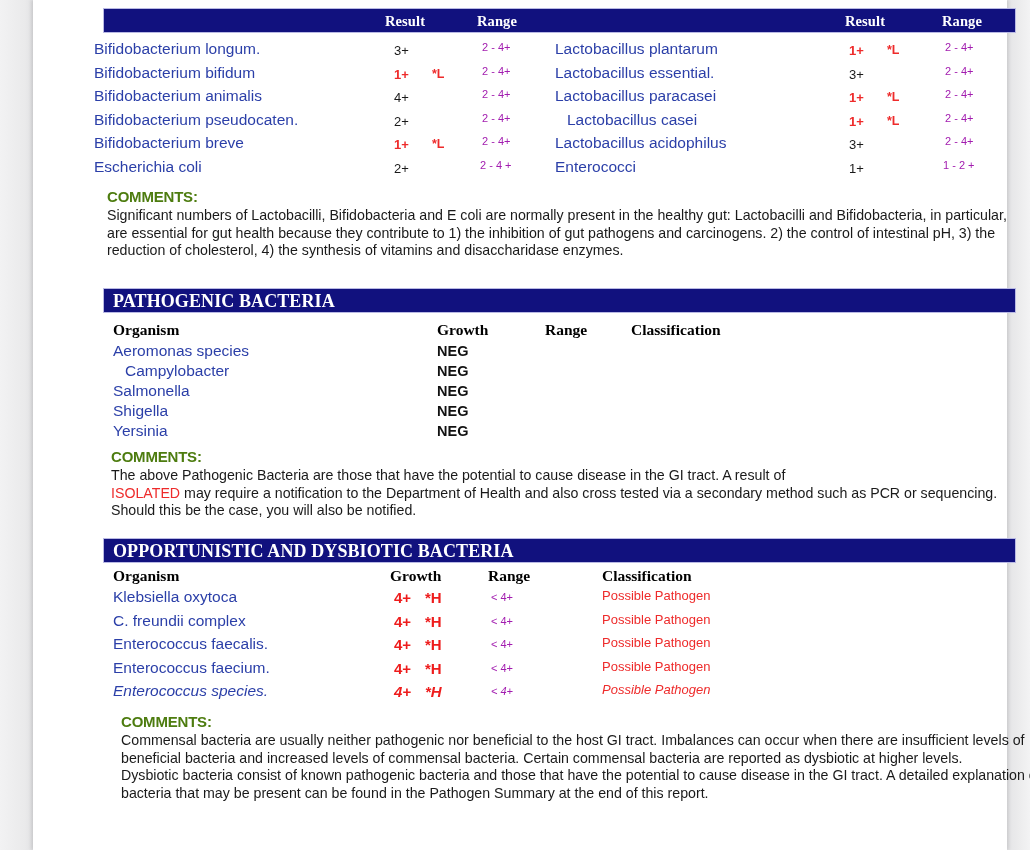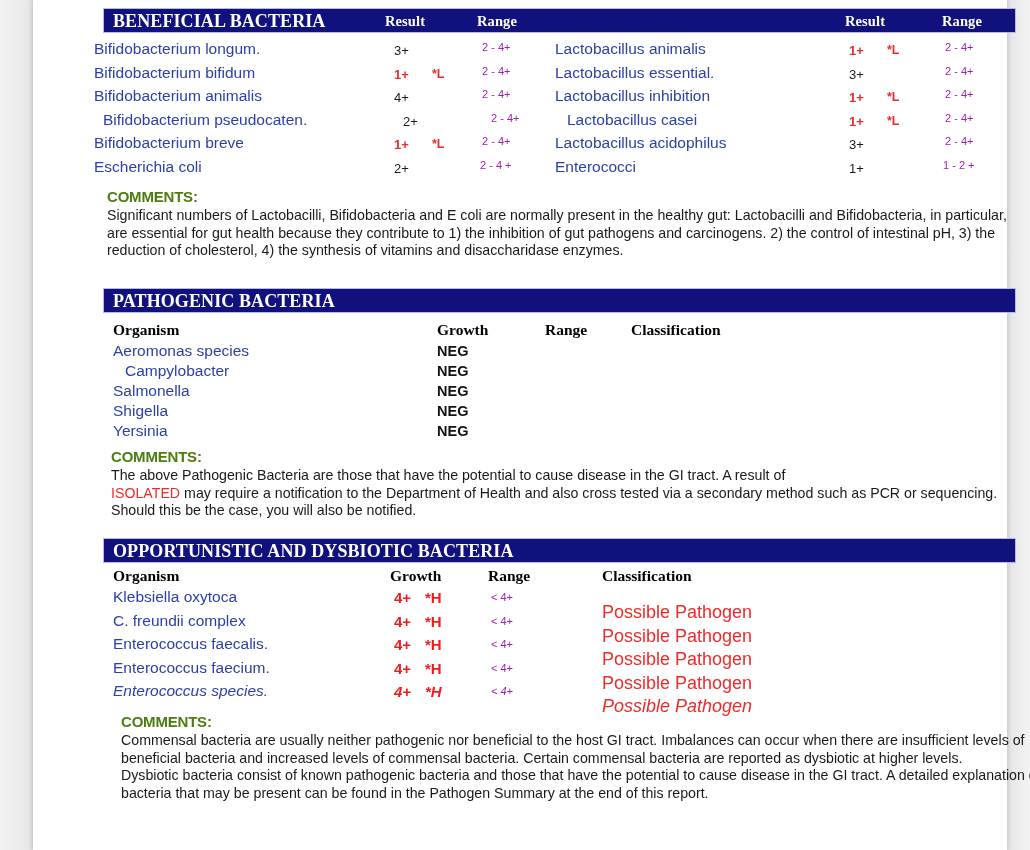--- a/index.html
+++ b/index.html
@@ -105,24 +105,23 @@
     color: #111111;
     white-space: nowrap;
   }
   .growth-high {
     font-size: 15px;
     font-weight: bold;
     color: #ee1c1c;
     white-space: nowrap;
   }
   .classification {
-    font-size: 18px;
+    font-size: 13px;
     color: #ee2b2b;
     white-space: nowrap;
-    margin-top: 14px;
   }
 
   
   .thead {
     font-family: "Liberation Serif", serif;
     font-weight: bold;
     font-size: 15.5px;
     color: #000000;
     white-space: nowrap;
   }
@@ -150,21 +149,20 @@
 </head>
 <body>
 
 <div id="gutter-left"></div>
 <div id="gutter-right"></div>
 
 <div id="page">
   <div class="content">
 
     <div class="bar abs" style="left:33px; top:8px; width:913px; height:25px;">
-      <span class="bar-title">BENEFICIAL BACTERIA</span>
       <span class="bar-col" style="left:281px;">Result</span>
       <span class="bar-col" style="left:373px;">Range</span>
       <span class="bar-col" style="left:741px;">Result</span>
       <span class="bar-col" style="left:838px;">Range</span>
     </div>
 
     <div class="abs" style="left:24px; top:40px; width:440px;">
       <div class="row" style="position:relative;height:23.6px;">
         <span class="organism abs" style="left:0;top:0;">Bifidobacterium longum.</span>
         <span class="val abs" style="left:300px;top:3px;">3+</span>
@@ -176,21 +174,21 @@
         <span class="val low abs" style="left:300px;top:3px;">1+</span>
         <span class="flag abs" style="left:338px;top:3px;">*L</span>
         <span class="range abs" style="left:388px;top:1px;">2 - 4+</span>
       </div>
       <div class="row" style="position:relative;height:23.6px;">
         <span class="organism abs" style="left:0;top:0;">Bifidobacterium animalis</span>
         <span class="val abs" style="left:300px;top:3px;">4+</span>
         <span class="flag abs" style="left:338px;top:3px;"></span>
         <span class="range abs" style="left:388px;top:1px;">2 - 4+</span>
       </div>
-      <div class="row" style="position:relative;height:23.6px;margin-left:9px;">
+      <div class="row" style="position:relative;height:23.6px;">
         <span class="organism abs" style="left:0;top:0;">Bifidobacterium pseudocaten.</span>
         <span class="val abs" style="left:300px;top:3px;">2+</span>
         <span class="flag abs" style="left:338px;top:3px;"></span>
         <span class="range abs" style="left:388px;top:1px;">2 - 4+</span>
       </div>
       <div class="row" style="position:relative;height:23.6px;">
         <span class="organism abs" style="left:0;top:0;">Bifidobacterium breve</span>
         <span class="val low abs" style="left:300px;top:3px;">1+</span>
         <span class="flag abs" style="left:338px;top:3px;">*L</span>
         <span class="range abs" style="left:388px;top:1px;">2 - 4+</span>
@@ -198,33 +196,33 @@
       <div class="row" style="position:relative;height:23.6px;">
         <span class="organism abs" style="left:0;top:0;">Escherichia coli</span>
         <span class="val abs" style="left:300px;top:3px;">2+</span>
         <span class="flag abs" style="left:338px;top:3px;"></span>
         <span class="range abs" style="left:386px;top:1px;">2 - 4 +</span>
       </div>
     </div>
 
     <div class="abs" style="left:485px; top:40px; width:470px;">
       <div class="row" style="position:relative;height:23.6px;">
-        <span class="organism abs" style="left:0;top:0;">Lactobacillus animalis</span>
+        <span class="organism abs" style="left:0;top:0;">Lactobacillus plantarum</span>
         <span class="val low abs" style="left:294px;top:3px;">1+</span>
         <span class="flag abs" style="left:332px;top:3px;">*L</span>
         <span class="range abs" style="left:390px;top:1px;">2 - 4+</span>
       </div>
       <div class="row" style="position:relative;height:23.6px;">
         <span class="organism abs" style="left:0;top:0;">Lactobacillus essential.</span>
         <span class="val abs" style="left:294px;top:3px;">3+</span>
         <span class="flag abs" style="left:332px;top:3px;"></span>
         <span class="range abs" style="left:390px;top:1px;">2 - 4+</span>
       </div>
       <div class="row" style="position:relative;height:23.6px;">
-        <span class="organism abs" style="left:0;top:0;">Lactobacillus inhibition</span>
+        <span class="organism abs" style="left:0;top:0;">Lactobacillus paracasei</span>
         <span class="val low abs" style="left:294px;top:3px;">1+</span>
         <span class="flag abs" style="left:332px;top:3px;">*L</span>
         <span class="range abs" style="left:390px;top:1px;">2 - 4+</span>
       </div>
       <div class="row" style="position:relative;height:23.6px;">
         <span class="organism abs" style="left:12px;top:0;">Lactobacillus casei</span>
         <span class="val low abs" style="left:294px;top:3px;">1+</span>
         <span class="flag abs" style="left:332px;top:3px;">*L</span>
         <span class="range abs" style="left:390px;top:1px;">2 - 4+</span>
       </div>

